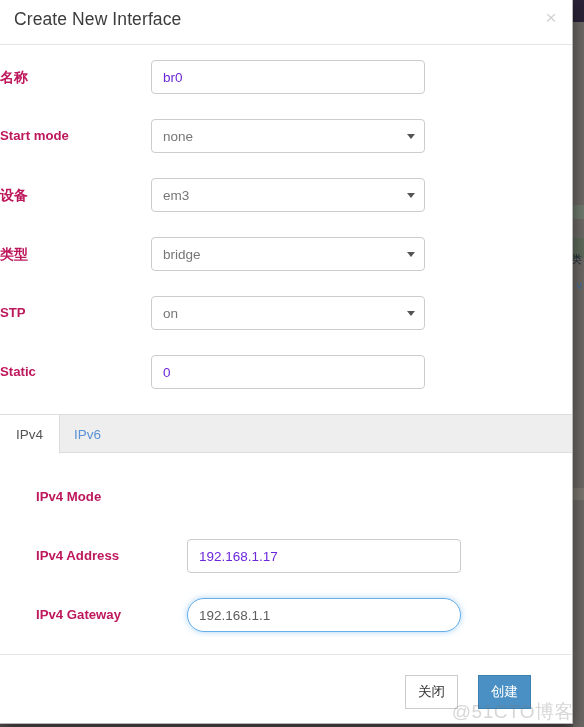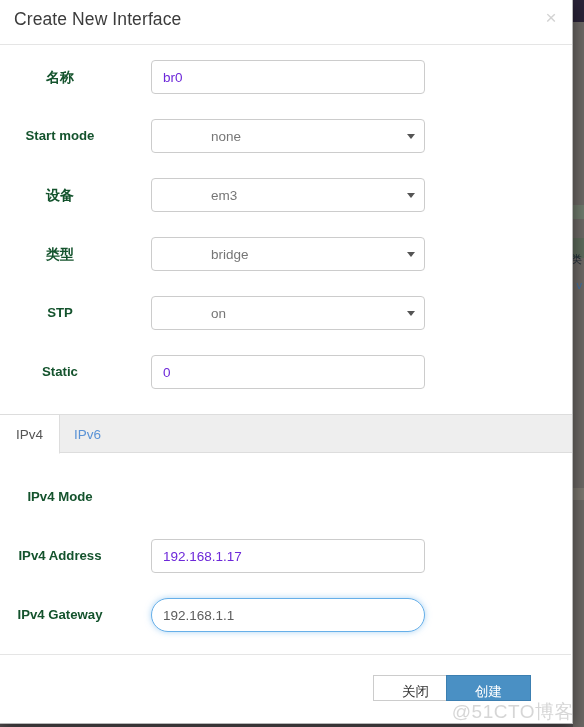--- a/index.html
+++ b/index.html
@@ -92,24 +92,24 @@
 
   
   .form-row {
     position: relative;
     height: 59px;
   }
   .form-label {
     position: absolute;
     left: 0; top: 0;
     width: 120px;
-    text-align: center;
+    text-align: left;
     font-size: 13.2px;
     font-weight: bold;
-    color: #14532d;
+    color: #be185d;
     line-height: 34px;
   }
   .form-label.cjk { font-size: 14px; }
 
   .field-wrap {
     position: absolute;
     left: 151px; top: 0;
     width: 274px; height: 34px;
   }
   .tf {
@@ -136,21 +136,20 @@
     border-radius: 4px;
     background: #ffffff;
     cursor: pointer;
   }
   .sel .sel-val {
     position: absolute;
     left: 11px; top: 0;
     line-height: 33px;
     font-size: 13.5px;
     color: #767676;
-    margin-left: 48px;
   }
   .sel .caret {
     position: absolute;
     right: 9px; top: 14px;
     width: 0; height: 0;
     border-left: 4px solid transparent;
     border-right: 4px solid transparent;
     border-top: 5px solid #555555;
   }
 
@@ -177,40 +176,40 @@
     color: #555555;
     border-right: 1px solid #dddddd;
     border-bottom: 1px solid #ffffff;
   }
   .tab.inactive {
     left: 58px;
     color: #5b93d6;
     background: transparent;
   }
 
-  .tab-panel { position: relative; padding-top: 0; }
+  .tab-panel { position: relative; padding-top: 0; padding-left: 36px; }
 
   
   .modal-footer {
     position: absolute;
     left: 0; bottom: 0;
     width: 571px;
     height: 69px;
     border-top: 1px solid #e5e5e5;
     background: #ffffff;
   }
   .btn {
     position: absolute;
     top: 20px;
-    height: 26px;
+    height: 34px;
     border-radius: 0;
     font-size: 13.5px;
     font-family: "Liberation Sans", sans-serif;
     cursor: pointer;
-    padding: 0 28px;
+    padding: 0 12px;
     line-height: 32px;
   }
   .btn-default {
     right: 113px;
     background: #ffffff;
     border: 1px solid #cccccc;
     color: #333333;
   }
   .btn-primary {
     right: 40px;

